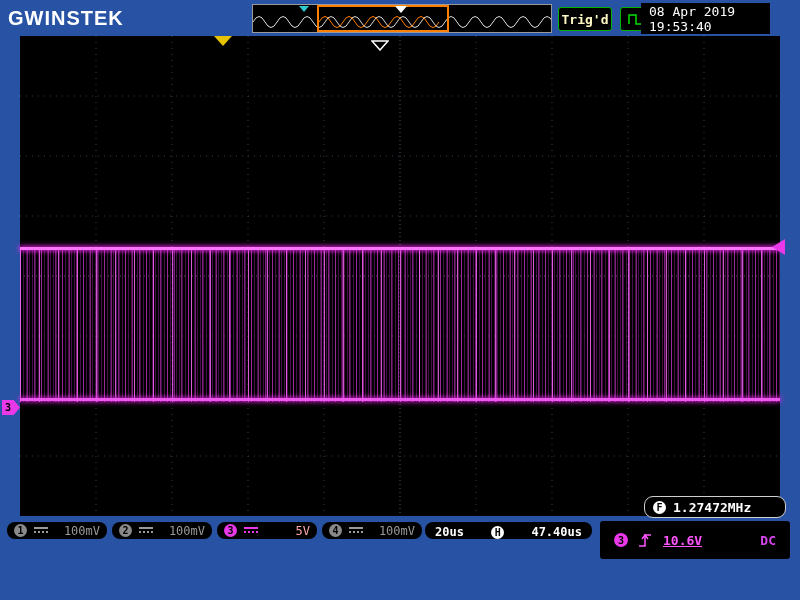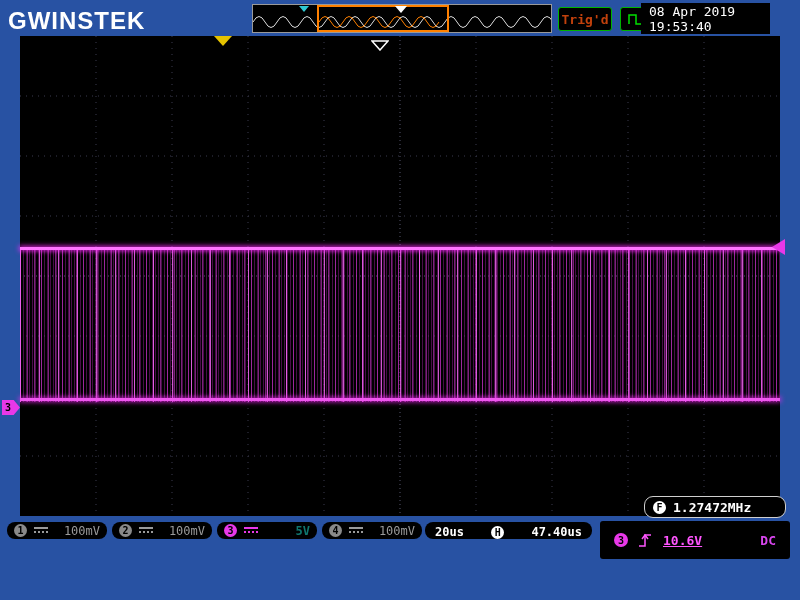--- a/index.html
+++ b/index.html
@@ -5,21 +5,21 @@
   * { margin:0; padding:0; box-sizing:border-box; }
   body { background:#111; font-family:"DejaVu Sans Mono", monospace; }
   .scope {
     position:relative; width:800px; height:600px;
     background:#2852a3; overflow:hidden;
   }
   
   .brand {
     position:absolute; left:8px; top:7px;
     font-family:"Liberation Sans", sans-serif;
-    font-weight:bold; font-size:24px; letter-spacing:1px; color:#fff;
+    font-weight:bold; font-size:20px; letter-spacing:1px; color:#fff;
   }
   .preview {
     position:absolute; left:252px; top:4px; width:300px; height:29px;
     background:#000; border:1px solid #9a9a9a;
   }
   .preview svg { position:absolute; left:0; top:0; }
   .preview-window {
     position:absolute; left:64px; top:0; width:132px; height:27px;
     border:2px solid #ff8000;
   }
@@ -29,21 +29,21 @@
     border-top:6px solid #2fc8d2;
   }
   .mem-center-marker {
     position:absolute; left:142px; top:1px; width:0; height:0;
     border-left:6px solid transparent; border-right:6px solid transparent;
     border-top:7px solid #ffffff;
   }
   .trigd-box {
     position:absolute; left:558px; top:7px; width:54px; height:24px;
     background:#000; border:1px solid #00b400; border-radius:3px;
-    color:#c2410c; font-size:13px; font-weight:bold;
+    color:#fef9c3; font-size:13px; font-weight:bold;
     display:flex; align-items:center; justify-content:center;
   }
   .trigmode-box {
     position:absolute; left:620px; top:7px; width:38px; height:24px;
     background:#000; border:1px solid #00b400; border-radius:3px;
     display:flex; align-items:center; justify-content:center;
   }
   .datetime-box {
     position:absolute; left:641px; top:3px; width:129px; height:31px;
     background:#000; color:#fff; font-size:13px; line-height:15px;
@@ -104,21 +104,21 @@
   .circle.mag  { background:#e838e8; color:#000; }
   .circle.white{ background:#fff;    color:#000; }
   .chbox {
     position:absolute; top:522px; height:17px; background:#000;
     border-radius:8px; display:flex; align-items:center;
     gap:6px; padding:0 7px; font-size:12px;
   }
   .chbox .val { margin-left:auto; }
   .ch-inactive { color:#9a9a9a; }
   .ch-active   { color:#e838e8; }
-  .ch-active .val { color:#0f766e; font-weight:bold; }
+  .ch-active .val { color:#fca5a5; font-weight:normal; }
   .coupling { width:16px; height:9px; position:relative; flex:none; }
   .coupling::before { content:""; position:absolute; left:1px; right:1px; top:1px; border-top:2px solid; }
   .coupling::after  { content:""; position:absolute; left:1px; right:1px; top:5px; border-top:2px dotted; }
   .hbox {
     position:absolute; left:425px; top:522px; width:167px; height:17px;
     background:#000; border-radius:8px; display:flex; align-items:flex-end;
     justify-content:space-between; padding:0 10px;
     color:#fff; font-size:12px; font-weight:bold;
   }
   .trigbox {

